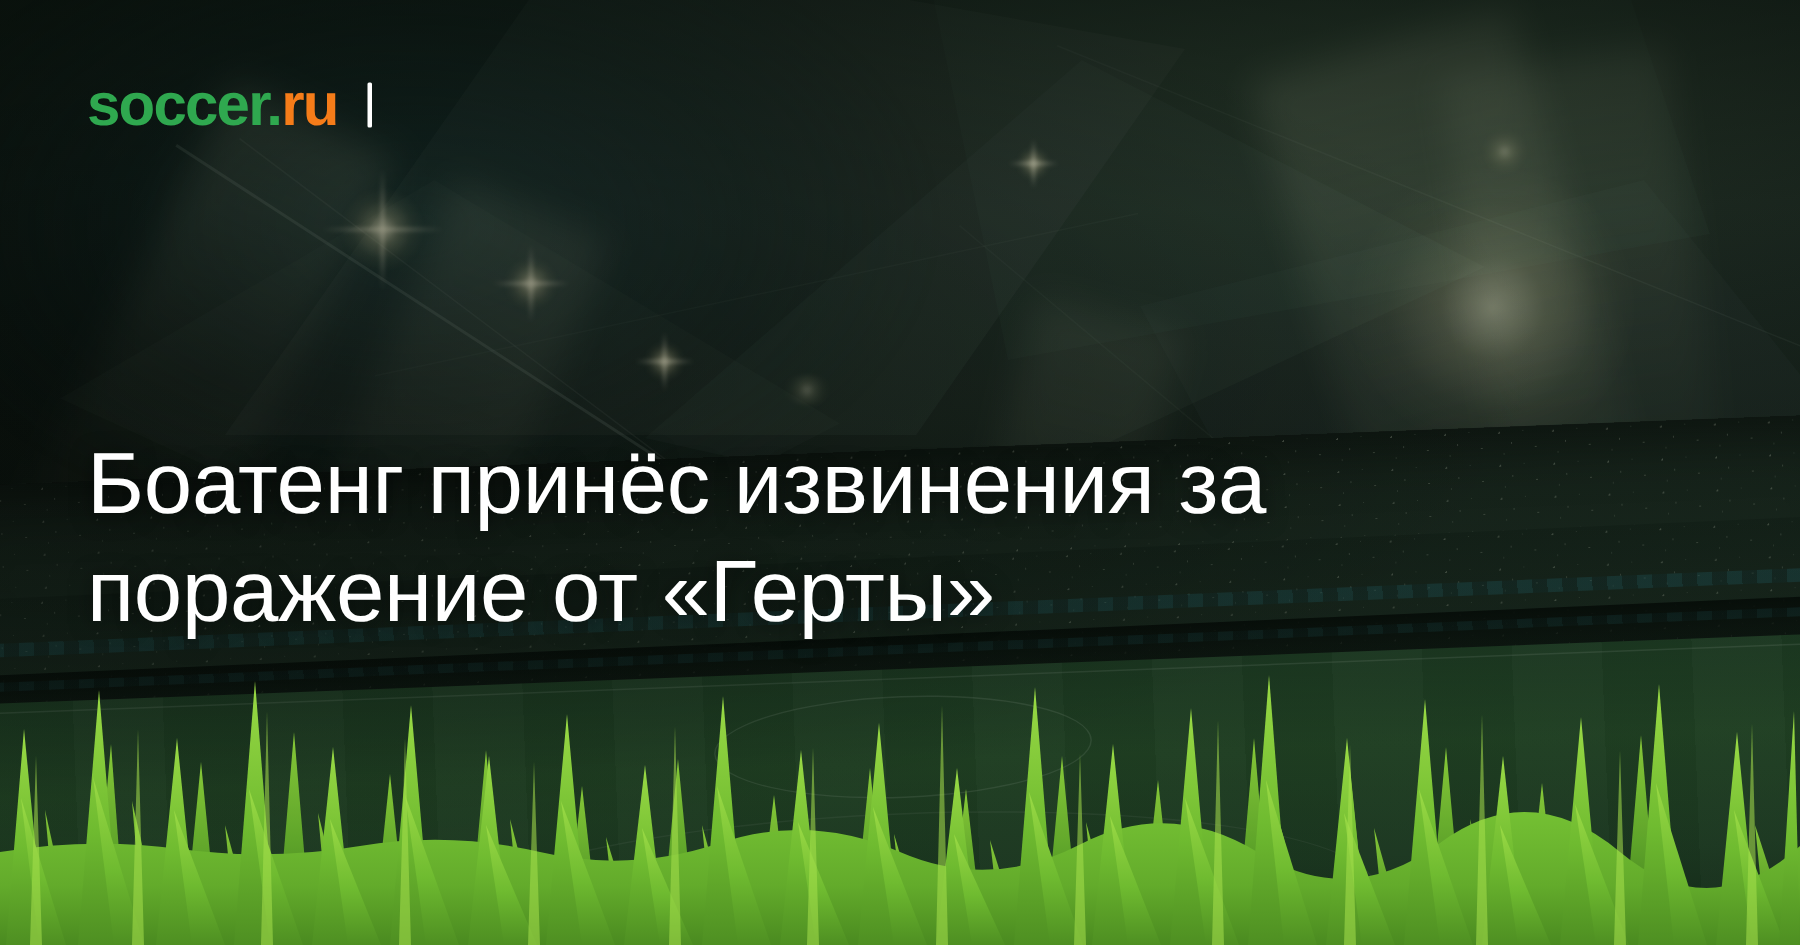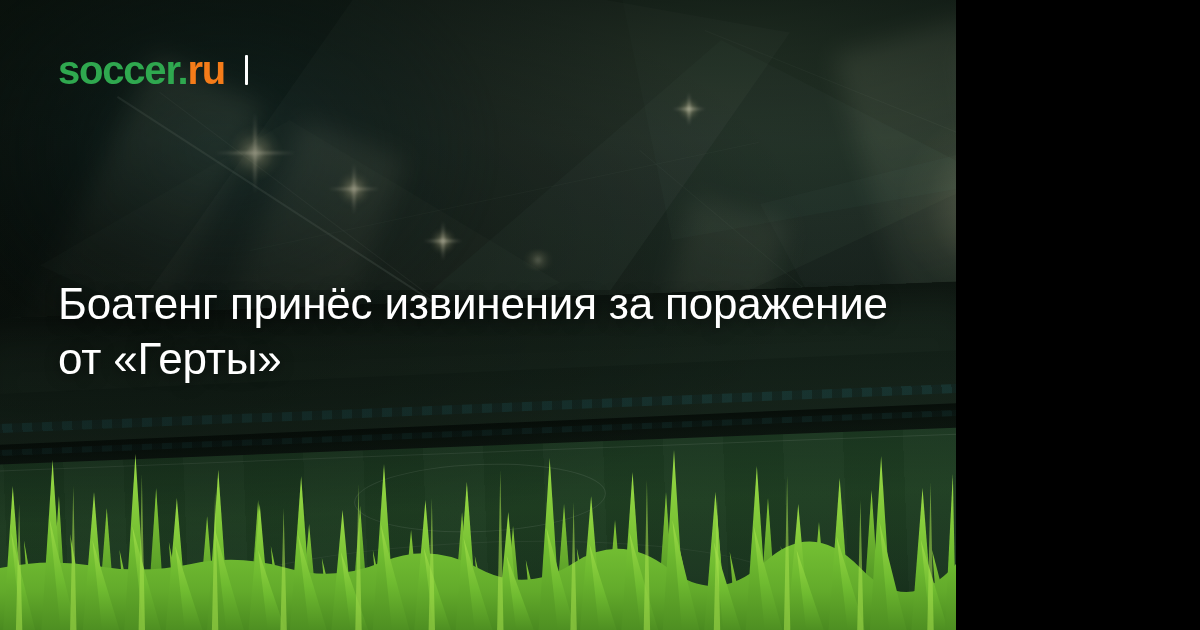--- a/index.html
+++ b/index.html
@@ -7,21 +7,21 @@
     margin: 0;
     padding: 0;
     background: #000;
   }
   body {
     font-family: "Liberation Sans", "DejaVu Sans", sans-serif;
   }
 
   .card {
     position: relative;
-    width: 956px;
+    width: 1200px;
     height: 630px;
     overflow: hidden;
     background: #7f1d1d;
   }
 
   
   .scene {
     position: absolute;
     inset: 0;
     overflow: hidden;
@@ -277,21 +277,21 @@
     white-space: nowrap;
   }
 
   
   .headline {
     position: absolute;
     left: 58px;
     top: 248px;
     width: 880px;
     color: #ffffff;
-    font-size: 44px;
+    font-size: 58px;
     font-weight: normal;
     line-height: 1.24;
     letter-spacing: -0.2px;
     text-shadow: 0 2px 14px rgba(0,0,0,0.55);
   }
 </style>
 </head>
 <body>
 
 <div class="card">

